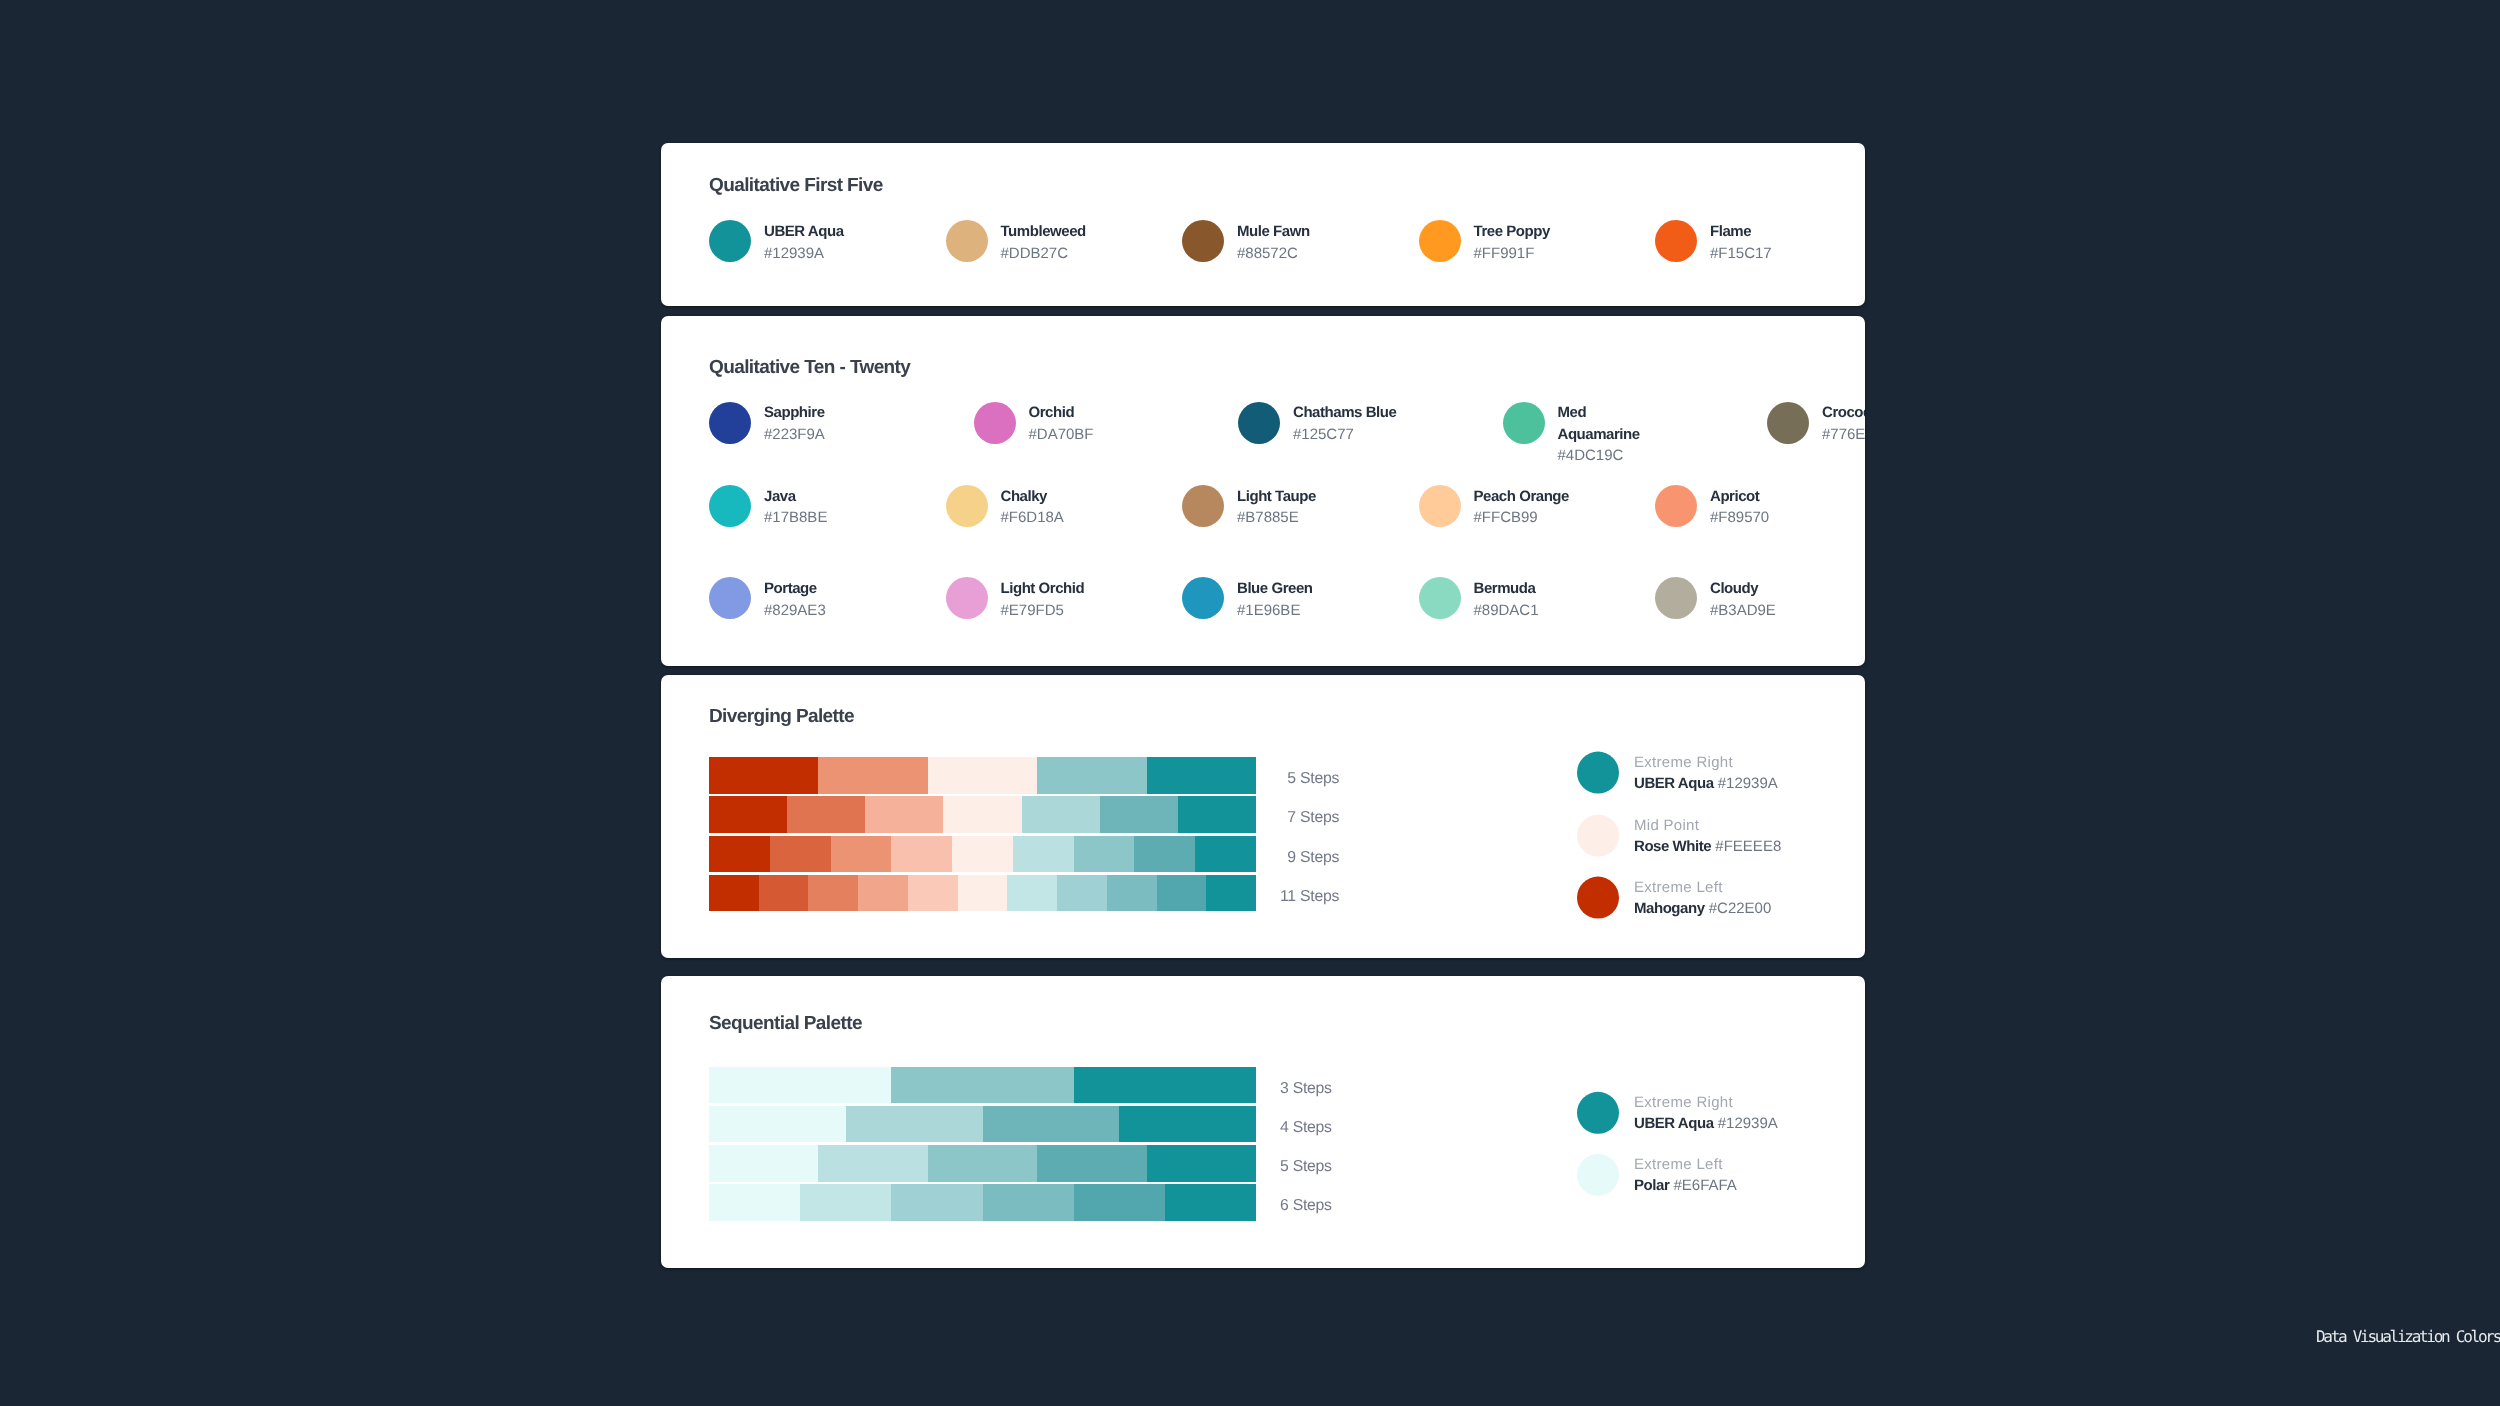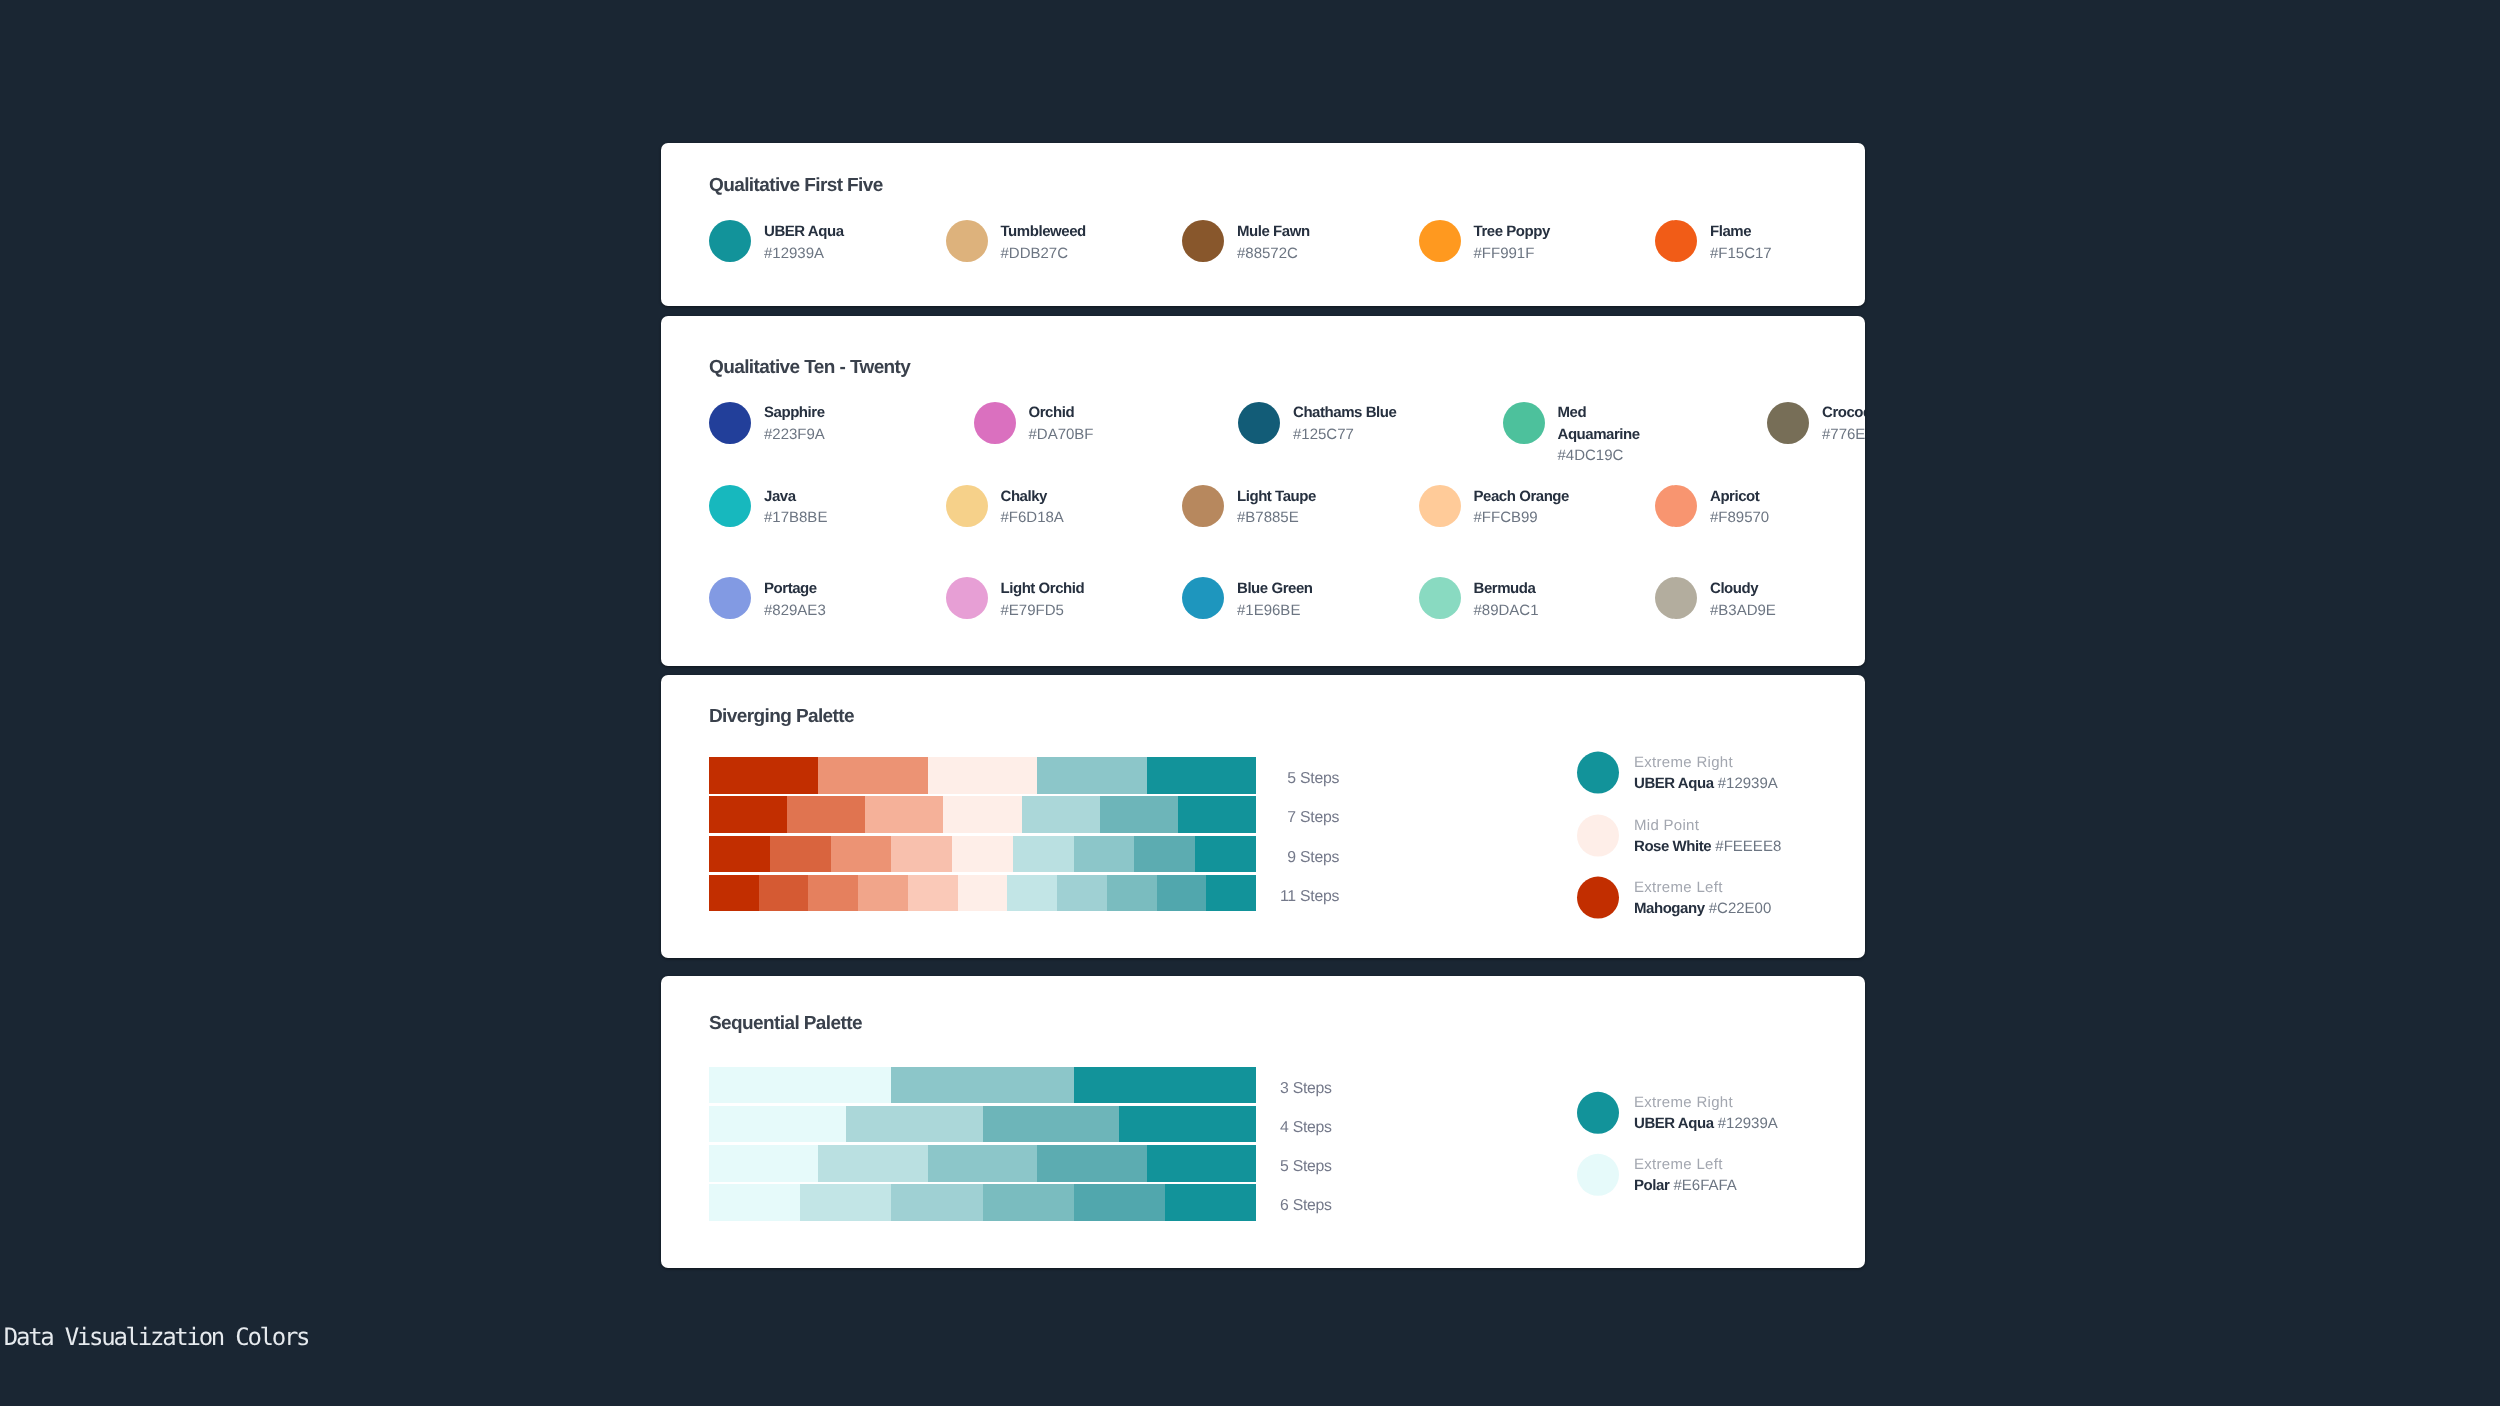--- a/index.html
+++ b/index.html
@@ -157,23 +157,23 @@
   .card-diverging .ramp-area  { margin-top: 34.004px; }
   .card-sequential .ramp-area { margin-top: 36.015px; }
   .card-sequential .legend    { margin-top: -1.588px; }
 
   
   .footer {
     position: absolute;
     left: 0;
     top: 1321.7px;
     width: 2500px;
-    text-align: left;
+    text-align: right;
     font-family: "DejaVu Sans Mono", monospace;
-    font-size: 24px;
+    font-size: 16px;
     font-weight: 400;
     letter-spacing: -2.27px;
     text-indent: 3.8px;
     line-height: 30px;
     color: #E6EAEE;
     transform: translateZ(0);
   }
 </style>
 </head>
 <body>

